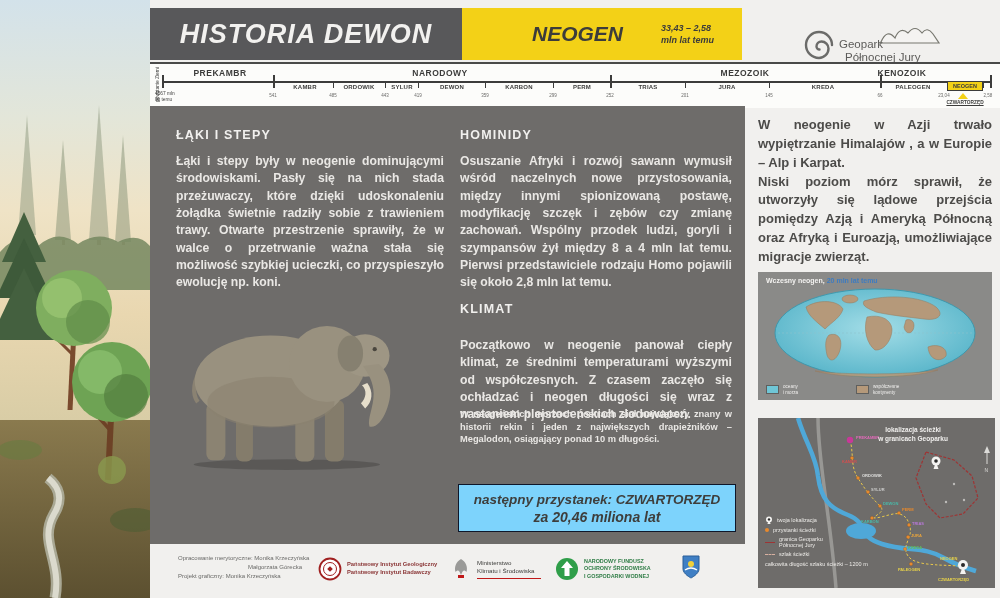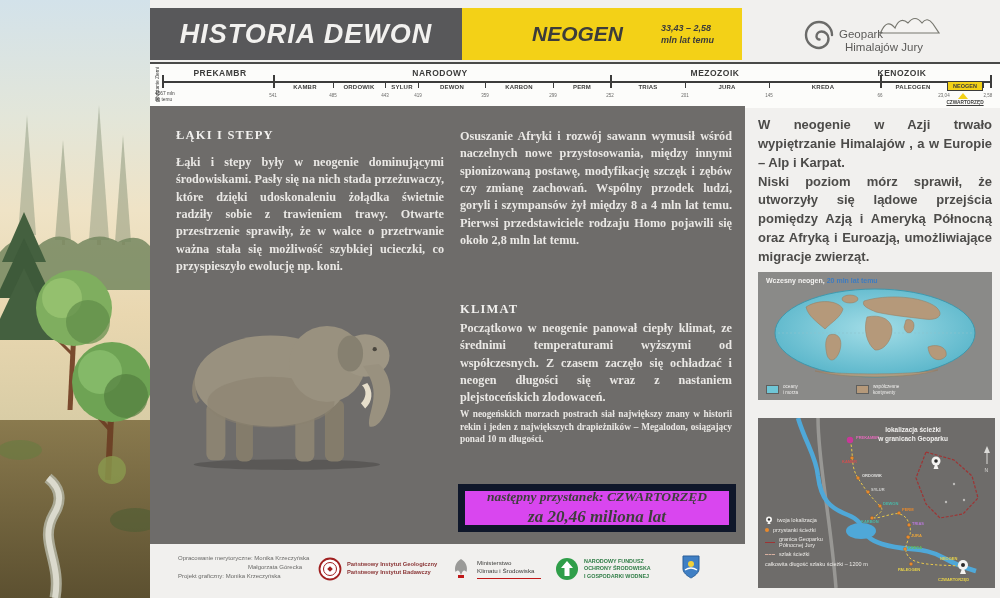--- a/index.html
+++ b/index.html
@@ -15,21 +15,21 @@
 
   
   #hdr-dark{left:150px;top:8px;width:312px;height:52px;background:#58585a;
     display:flex;align-items:center;justify-content:center;}
   #hdr-title{font-size:27px;font-weight:bold;font-style:italic;color:#f2f1ef;letter-spacing:1px;}
   #hdr-yellow{left:462px;top:8px;width:280px;height:52px;background:#f3d117;
     display:flex;align-items:center;}
   #period-name{font-size:21px;font-weight:bold;font-style:italic;color:#3c3c3b;margin-left:70px;}
   #period-range{font-size:9px;font-weight:bold;font-style:italic;color:#3c3c3b;
     margin-left:38px;line-height:1.35;}
-  #logo{left:793px;top:10px;width:160px;height:50px;}
+  #logo{left:793px;top:20px;width:160px;height:50px;}
   #logo .t1{position:absolute;left:46px;top:18px;font-size:11.5px;color:#5c5b59;}
   #logo .t2{position:absolute;left:52px;top:31px;font-size:11.5px;color:#5c5b59;}
 
   
   #tl{left:150px;top:62px;width:850px;height:44px;background:#fcfcfa;
     border-top:2px solid #4a4a49;}
   .tl-line{position:absolute;left:12px;top:17px;width:828px;height:1.5px;background:#3c3c3b;}
   .tl-tick{position:absolute;top:11px;width:1.5px;height:13px;background:#3c3c3b;}
   .tl-stick{position:absolute;top:18px;width:1px;height:6px;background:#3c3c3b;}
   .tl-era{position:absolute;top:4px;transform:translateX(-50%);font-size:8.5px;
@@ -43,41 +43,41 @@
   #tl-arrow{position:absolute;left:808px;top:29px;width:0;height:0;
     border-left:5px solid transparent;border-right:5px solid transparent;
     border-bottom:6px solid #f3d117;}
   #tl-quat{position:absolute;left:815px;top:36px;transform:translateX(-50%);
     font-size:4.8px;font-weight:bold;color:#3c3c3b;text-decoration:underline;}
   #tl-origin-rot{position:absolute;left:-13px;top:18px;font-size:4.8px;color:#3c3c3b;
     transform:rotate(-90deg);width:40px;text-align:center;}
   #tl-origin-val{position:absolute;left:5px;top:27px;font-size:4.8px;color:#3c3c3b;line-height:1.25;}
 
   
-  #panel{left:150px;top:106px;width:595px;height:438px;background:#6e6c6a;font-family:Liberation Serif, serif;}
+  #panel{left:150px;top:106px;width:595px;height:438px;background:#6e6c6a;}
   .sec-h{font-size:12.5px;font-weight:bold;color:#f1f0ee;letter-spacing:1.2px;margin:0 0 11px 0;}
   .sec-b{font-size:12.2px;line-height:1.42;color:#eae8e5;text-align:justify;
     font-weight:bold;margin:0;}
   .b-laki{left:26px;top:22px;width:268px;}
   .b-hom{left:310px;top:22px;width:272px;}
   .b-kli{left:310px;top:196px;width:272px;}
-  .b-kli .sec-h{margin-bottom:3px;}
+  .b-kli .sec-h{margin-bottom:21px;}
   .b-dyk{left:310px;top:302px;width:272px;}
   .dyk-h{font-size:8.7px;font-weight:bold;font-style:italic;color:#e9e7e4;
     letter-spacing:.4px;margin:0 0 3px 0;}
   .dyk-b{font-size:9.3px;font-weight:bold;line-height:1.35;color:#e9e7e4;
     text-align:justify;margin:0;}
   #deino{left:18px;top:186px;width:280px;height:180px;}
   #deino-cap{left:26px;top:372px;width:240px;font-size:9.5px;font-weight:bold;
     color:#efeeec;line-height:1.3;}
-  #next-stop{left:308px;top:378px;width:278px;height:48px;background:#d946ef;
-    border:7px solid #0f172a;box-sizing:border-box;display:flex;flex-direction:column;
+  #next-stop{left:308px;top:378px;width:278px;height:48px;background:#7dd3fc;
+    border:1px solid #0f172a;box-sizing:border-box;display:flex;flex-direction:column;
     align-items:center;justify-content:center;gap:2px;}
   #next-stop .l1{font-size:13.5px;font-weight:bold;font-style:italic;color:#3e3e3c;}
-  #next-stop .l2{font-size:17px;font-weight:bold;font-style:italic;color:#3e3e3c;}
+  #next-stop .l2{font-size:14px;font-weight:bold;font-style:italic;color:#3e3e3c;}
 
   
   #intro{left:758px;top:116px;width:234px;font-size:13px;font-weight:bold;
     color:#4c4b49;line-height:1.45;text-align:justify;}
   #wmap{left:758px;top:272px;width:234px;height:128px;background:#8a8a88;}
   #wmap-title{position:absolute;left:8px;top:5px;font-size:7px;font-weight:bold;}
   #wmap-title .w{color:#f3f2f0;}
   #wmap-title .b{color:#3e7cc0;}
   #wmap svg.map{position:absolute;left:12px;top:15px;}
   .wleg{position:absolute;bottom:5px;display:flex;gap:4px;align-items:center;}
@@ -175,37 +175,37 @@
   <span id="period-name">NEOGEN</span>
   <span id="period-range" class="prelines">33,43 – 2,58
 mln lat temu</span>
 </div>
 <div id="logo" class="abs">
   <svg width="160" height="50">
     <path d="M39 25 a13 13 0 1 0 -13 13 a9.5 9.5 0 0 0 9.5 -9.5 a7 7 0 0 0 -7 -7 a5 5 0 0 0 -5 5 a3 3 0 0 0 3 3" fill="none" stroke="#6b6b69" stroke-width="2.4" stroke-linecap="round"></path>
     <path d="M88 22 q6 -14 14 -4 q5 -12 13 -5 q7 -9 14 0 q5 -7 11 1 l6 9 h-60 z" fill="#f4f3f1" stroke="#77776f" stroke-width="1.2"></path>
   </svg>
   <span class="t1">Geopark</span>
-  <span class="t2">Himalajów Jury</span>
+  <span class="t2">Północnej Jury</span>
 </div>
 
 <div id="tl" class="abs">
   <div id="tl-origin-rot">powstanie Ziemi</div>
   <div class="tl-line"></div>
   <div class="tl-tick" style="left:12px"></div>
   <div class="tl-tick" style="left:123px"></div>
   <div class="tl-tick" style="left:460px"></div>
   <div class="tl-tick" style="left:730px"></div>
   <div class="tl-tick" style="left:840px"></div>
   <div id="tl-origin-val" class="prelines">4567 mln
 lat temu</div>
 
   <span class="tl-era" style="left:70px">PREKAMBR</span>
   <span class="tl-era" style="left:290px">NARODOWY</span>
-  <span class="tl-era" style="left:565px">MEZOZOIK</span>
+  <span class="tl-era" style="left:595px">MEZOZOIK</span>
   <span class="tl-era" style="left:752px">KENOZOIK</span>
 
   <div class="tl-stick" style="left:183px"></div>
   <div class="tl-stick" style="left:235px"></div>
   <div class="tl-stick" style="left:268px"></div>
   <div class="tl-stick" style="left:335px"></div>
   <div class="tl-stick" style="left:403px"></div>
   <div class="tl-stick" style="left:535px"></div>
   <div class="tl-stick" style="left:619px"></div>
   <div class="tl-stick" style="left:797px"></div>
@@ -241,20 +241,21 @@
 </div>
 
 <div id="panel" class="abs">
 
   <div class="abs b-laki">
     <h3 class="sec-h">ŁĄKI I STEPY</h3>
     <p class="sec-b">Łąki i stepy były w neogenie dominującymi środowiskami. Pasły się na nich stada przeżuwaczy, które dzięki udoskonaleniu żołądka świetnie radziły sobie z trawieniem trawy. Otwarte przestrzenie sprawiły, że w walce o przetrwanie ważna stała się możliwość szybkiej ucieczki, co przyspieszyło ewolucję np. koni.</p>
   </div>
 
   <div class="abs b-hom">
+    <h3 class="sec-h">HOMINIDY</h3>
     <p class="sec-b">Osuszanie Afryki i rozwój sawann wymusił wśród naczelnych nowe przystosowania, między innymi spionizowaną postawę, modyfikację szczęk i zębów czy zmianę zachowań. Wspólny przodek ludzi, goryli i szympansów żył między 8 a 4 mln lat temu. Pierwsi przedstawiciele rodzaju Homo pojawili się około 2,8 mln lat temu.</p>
   </div>
 
   <div class="abs b-kli">
     <h3 class="sec-h">KLIMAT</h3>
     <p class="sec-b">Początkowo w neogenie panował ciepły klimat, ze średnimi temperaturami wyższymi od współczesnych. Z czasem zaczęło się ochładzać i neogen długości się wraz z nastaniem plejstoceńskich zlodowaceń.</p>
   </div>
 
   <div class="abs b-dyk">
     <p class="dyk-b">W neogeńskich morzach postrach siał największy znany w historii rekin i jeden z największych drapieżników – Megalodon, osiągający ponad 10 m długości.</p>

